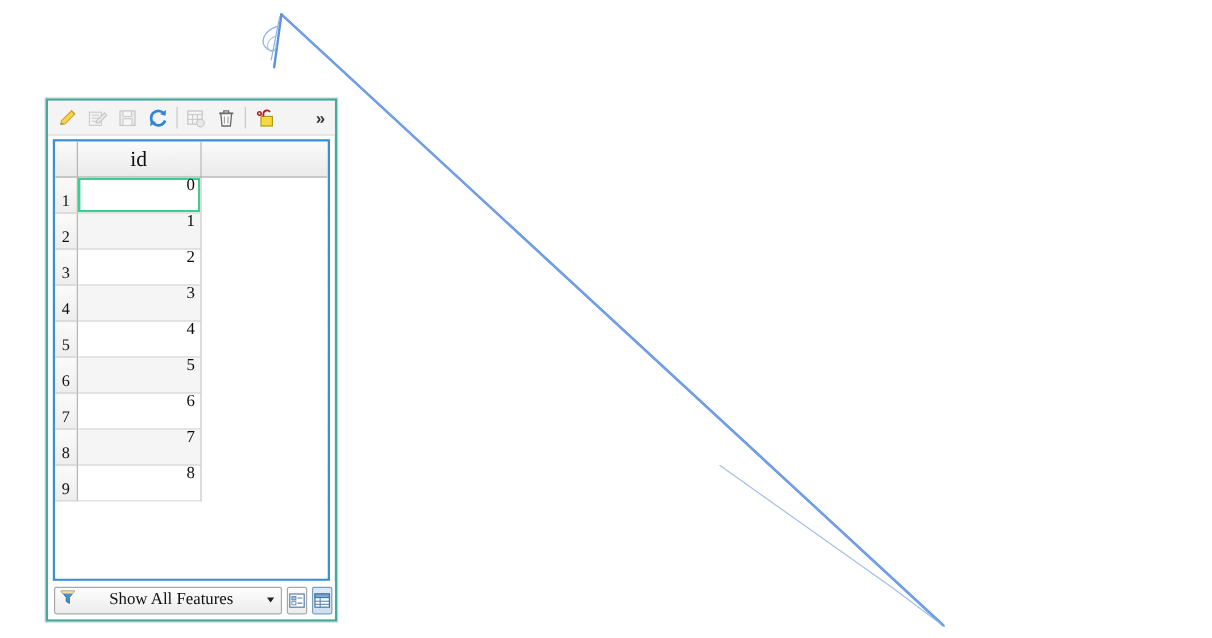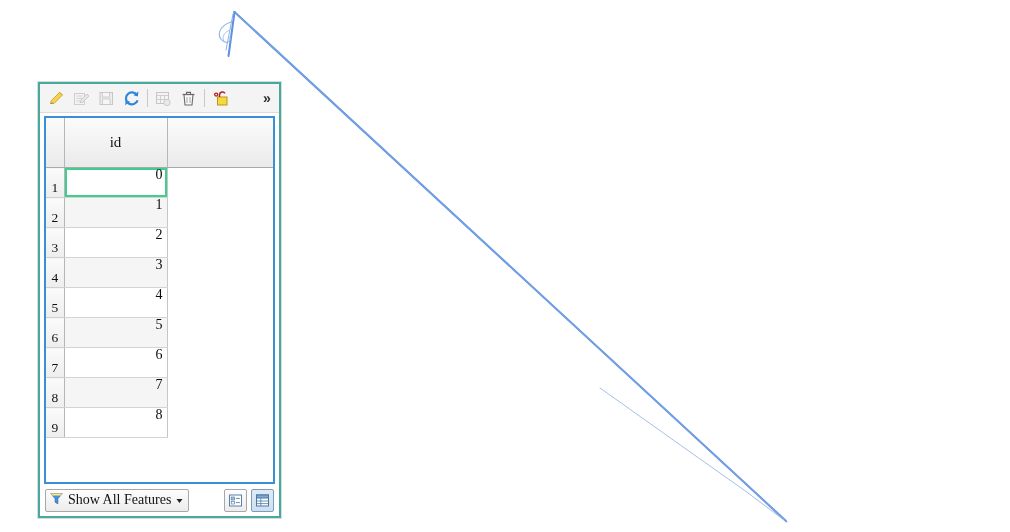--- a/index.html
+++ b/index.html
@@ -124,23 +124,23 @@
   table.attr col.c-rowhdr { width: 18px; }
   table.attr col.c-id     { width: 103px; }
   table.attr col.c-fill   { width: auto; }
 
   table.attr thead th {
     height: 19px;
     background: linear-gradient(#fbfbfb, #eaeaea);
     border-right: 1px solid #b6b6b6;
     border-bottom: 1px solid #a9a9a9;
     font-weight: normal;
-    font-size: 15px;
+    font-size: 18px;
     color: #111;
-    padding: 16px;
+    padding: 4px;
     box-sizing: border-box;
   }
   table.attr thead th.corner { border-right: 1px solid #b6b6b6; }
   table.attr thead th.fill   { border-right: none; }
 
   table.attr tbody td.rowhdr {
     background: linear-gradient(#fbfbfb, #ededed);
     border-right: 1px solid #b6b6b6;
     border-bottom: 1px solid #cfcfcf;
     text-align: center;
@@ -206,20 +206,21 @@
   }
   .filter-combo {
     height: 23px;
     display: flex;
     align-items: center;
     background: linear-gradient(#fdfdfd, #ececec);
     border: 1px solid #a8a8a8;
     border-radius: 2px;
     padding: 0 4px 0 3px;
     box-sizing: border-box;
+    gap: 23px;
   }
   .filter-combo .lbl {
     font-family: "Liberation Serif", serif;
     font-size: 14px;
     color: #111;
     margin: 0 4px 0 4px;
     white-space: nowrap;
   }
   .spacer { flex: 1 1 auto; }
   .view-btn {

